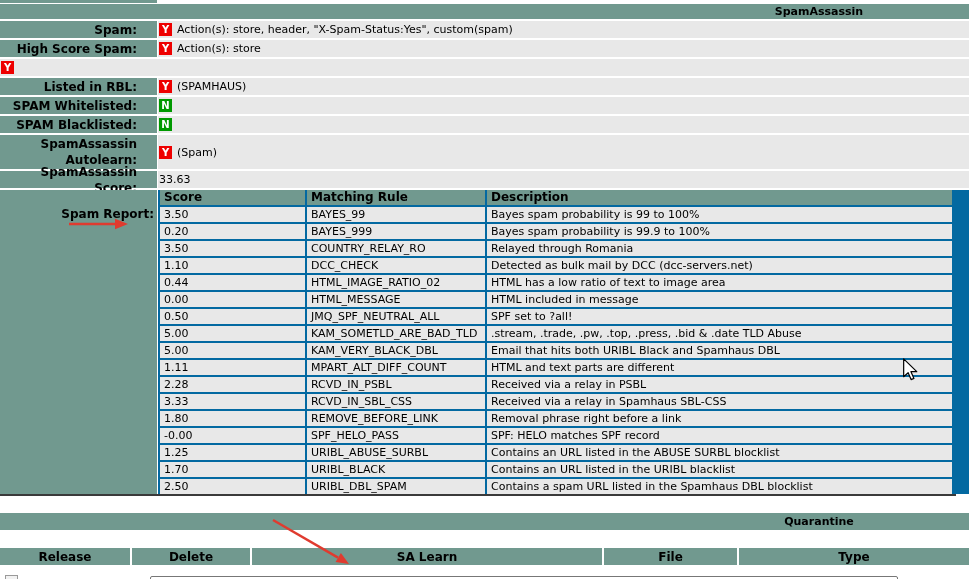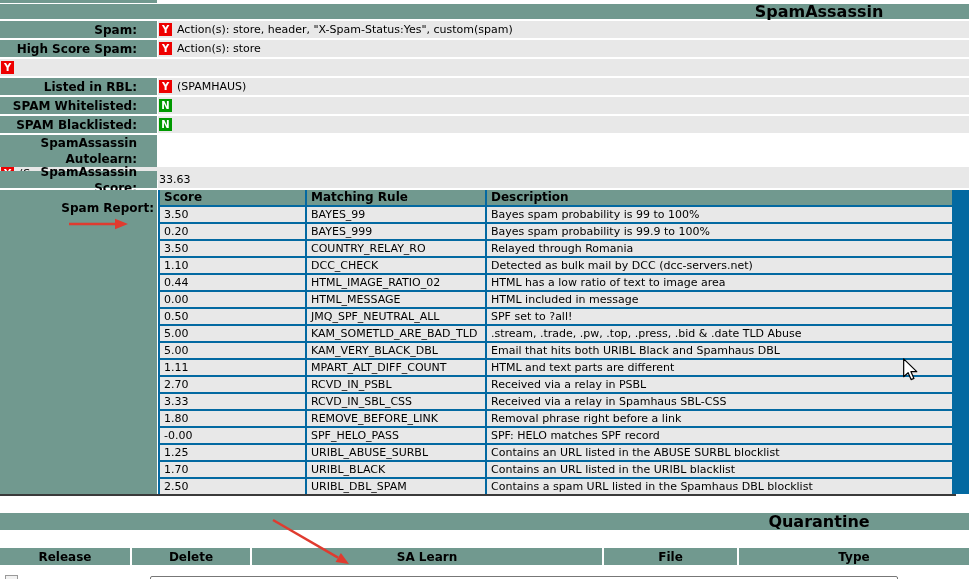--- a/index.html
+++ b/index.html
@@ -7,42 +7,42 @@
   body { font-family:"DejaVu Sans","Liberation Sans",sans-serif; color:#000; }
   .screen { position:relative; width:969px; height:579px; background:#fff; overflow:hidden; }
 
   
   .top-strip { position:absolute; top:0; left:0; width:157px; height:3px; background:var(--teal,#71998f); }
 
   
   .sa-band { position:absolute; top:4px; left:0; width:969px; height:15px; background:var(--teal,#71998f); }
   .band-title { position:absolute; left:669px; width:300px; top:0; bottom:0;
                 display:flex; align-items:center; justify-content:center;
-                font-weight:bold; font-size:16px; }
+                font-weight:bold; font-size:11px; }
 
   
   .status-rows { position:absolute; top:21px; left:0; width:969px; }
   .srow { display:flex; height:17px; margin-bottom:2px; }
-  .srow.tall { height:34px;flex-direction:column; }
+  .srow.tall { height:34px; }
   .lbl { width:157px; background:var(--teal,#71998f); margin-right:1px;
          display:flex; align-items:center; justify-content:flex-end;
          text-align:right; font-weight:bold; font-size:12px; line-height:16px;
          padding-right:20px; }
   .val { flex:1; background:var(--row-bg,#e8e8e8); display:flex; align-items:center; padding-left:1px; }
   .badge { width:13px; height:13px; margin-right:5px; flex:0 0 13px;
            color:#fff; font-size:10px; font-weight:bold; line-height:13px; text-align:center; }
   .badge.red { background:var(--badge-red,#ee0000); }
   .badge.green { background:var(--badge-green,#009900); }
   .vtext { font-size:11px; white-space:nowrap; }
 
   
   .report-row { position:absolute; top:190px; left:0; width:969px; display:flex; align-items:stretch; }
   .report-lbl { width:157px; background:var(--teal,#71998f); margin-right:1px;
                 text-align:right; font-weight:bold; font-size:12px;
-                padding:11px 3px 0 0; }
+                padding:17px 3px 0 0; }
   .report-cell { flex:1; background:#0369a1; padding-left:2px; padding-right:17px; }
   .rpt-row { display:grid; grid-template-columns:145px 178px 1fr; column-gap:2px;
              margin-bottom:2px; height:15px; }
   .rpt-row:last-child { margin-bottom:0; }
   .rpt-row > div { background:var(--row-bg,#e8e8e8); font-size:11px; line-height:15px;
                    padding-left:4px; white-space:nowrap; overflow:hidden; }
   .rpt-row.head > div { background:var(--teal,#71998f); font-weight:bold; font-size:12px; }
 
   
   .hr-line { position:absolute; top:494px; left:0; width:956px; height:2px; background:var(--hr,#3a3a3a); }
@@ -209,21 +209,21 @@
       <div>5.00</div>
       <div>KAM_VERY_BLACK_DBL</div>
       <div>Email that hits both URIBL Black and Spamhaus DBL</div>
     </div>
           <div class="rpt-row">
       <div>1.11</div>
       <div>MPART_ALT_DIFF_COUNT</div>
       <div>HTML and text parts are different</div>
     </div>
           <div class="rpt-row">
-      <div>2.70</div>
+      <div>2.28</div>
       <div>RCVD_IN_PSBL</div>
       <div>Received via a relay in PSBL</div>
     </div>
           <div class="rpt-row">
       <div>3.33</div>
       <div>RCVD_IN_SBL_CSS</div>
       <div>Received via a relay in Spamhaus SBL-CSS</div>
     </div>
           <div class="rpt-row">
       <div>1.80</div>

